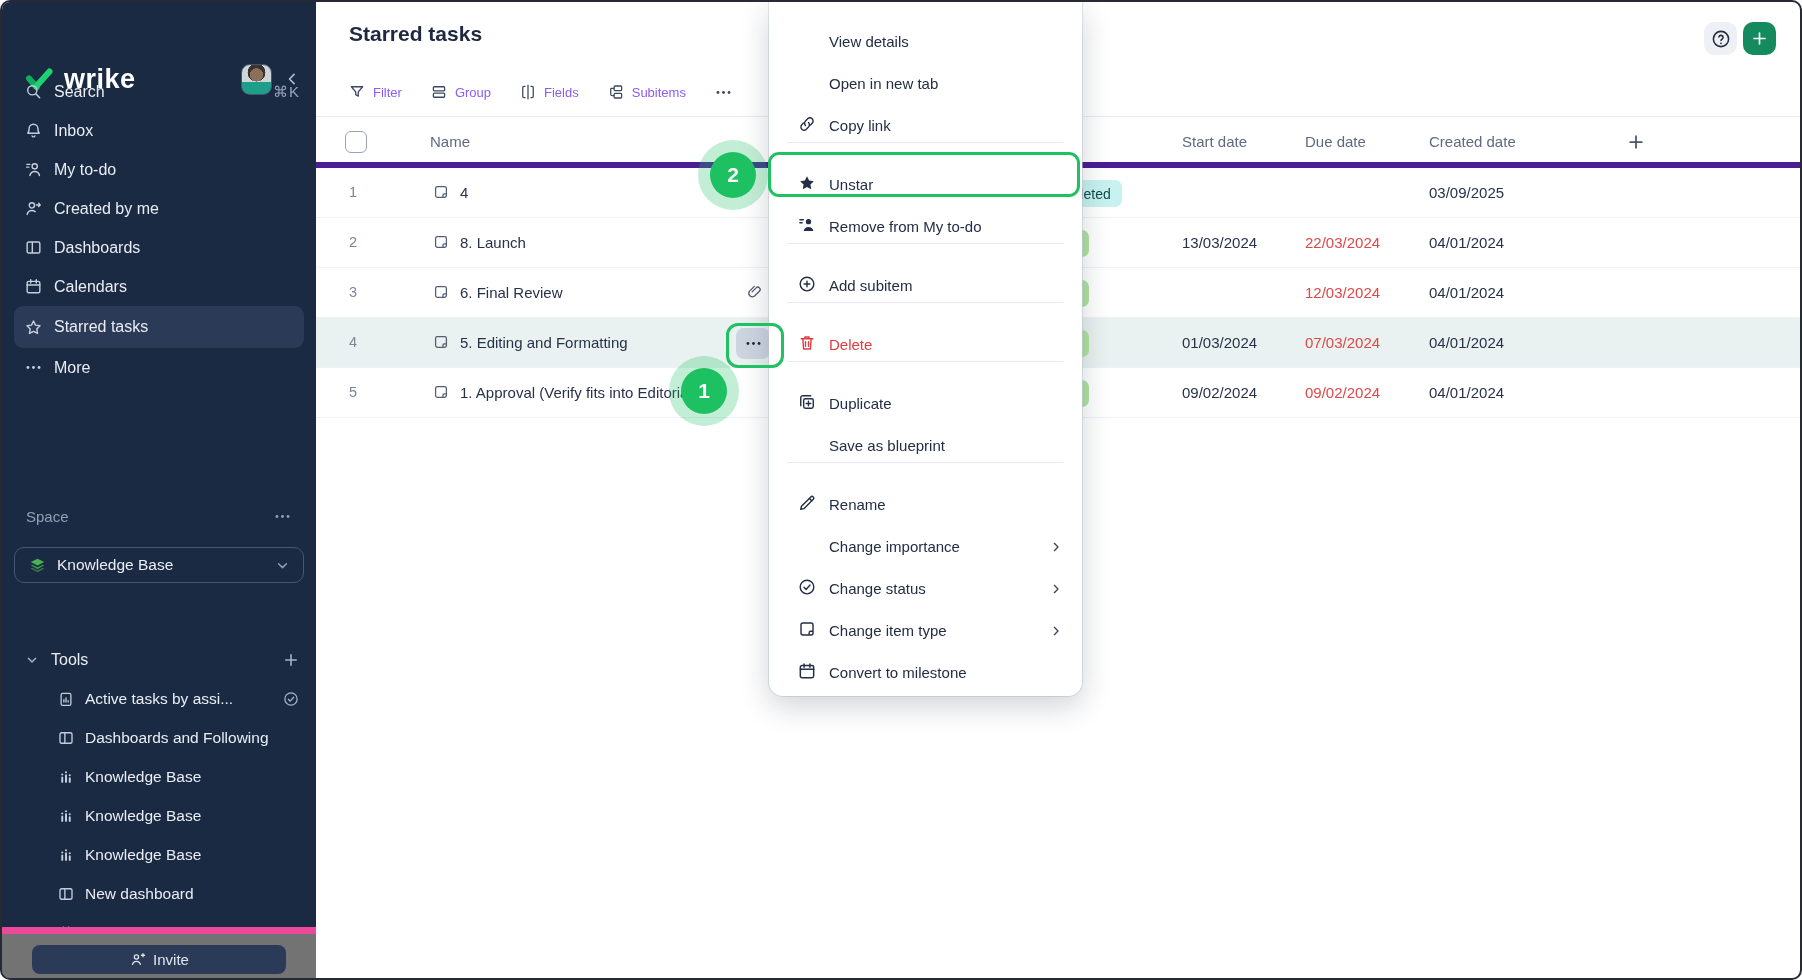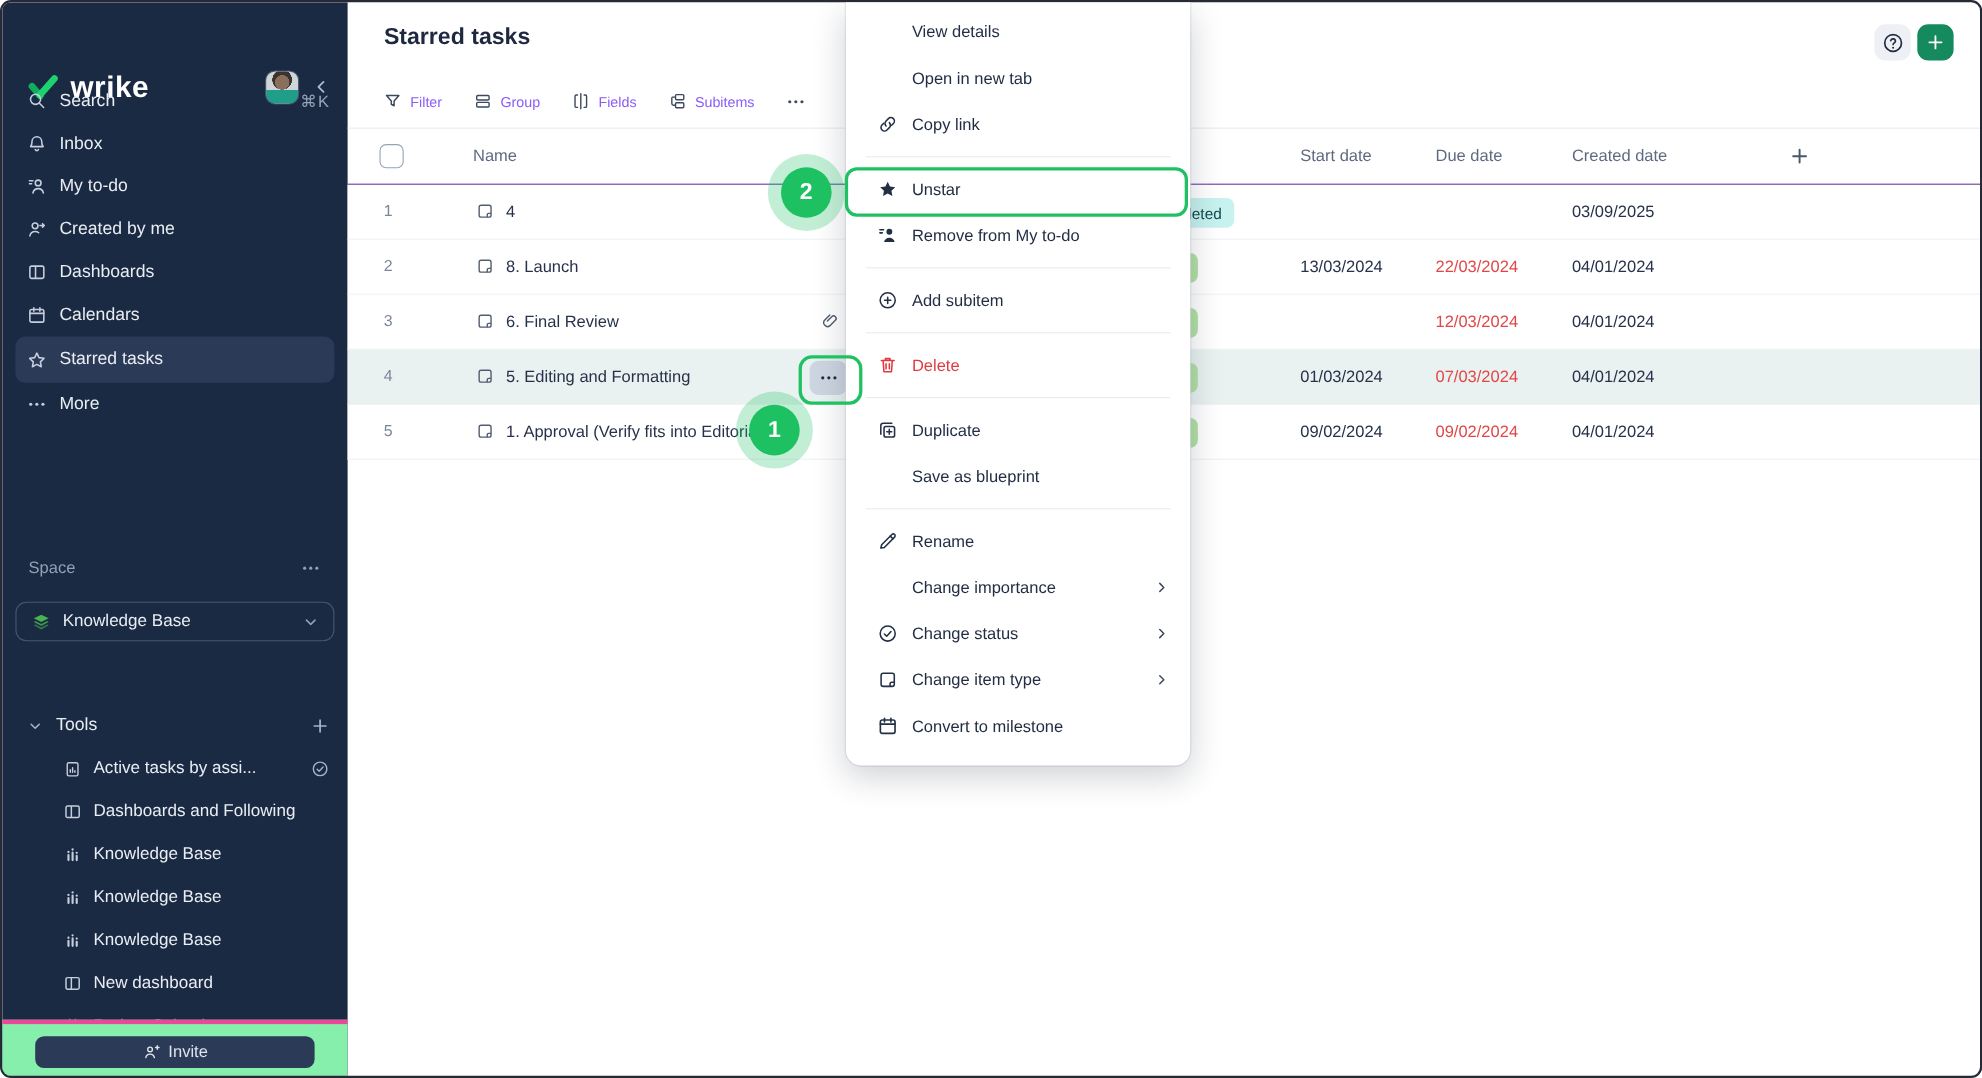--- a/index.html
+++ b/index.html
@@ -36,36 +36,36 @@
   .space-head .i { margin-left:auto; color:#93a0b4; }
   .kb-select { position:absolute; top:545px; left:12px; right:12px; height:36px; border:1px solid #475771; border-radius:10px;
                display:flex; align-items:center; gap:10px; padding:0 12px 0 13px; font-size:15.5px; }
   .kb-select .chev { margin-left:auto; color:#93a0b4; }
   .overview { position:absolute; top:590px; left:0; right:0; }
   .tools-row { position:absolute; top:638px; left:0; right:0; }
   .trail { margin-left:auto; color:#a7b3c6; }
   .tchild { position:absolute; left:0; right:0; height:39px; display:flex; align-items:center; gap:10px; padding:0 16px 0 55px; font-size:15.5px; }
   .tchild .si { color:#c5cedd; }
   .tchild.partial { opacity:.45; }
-  .side-bottom { position:absolute; bottom:0; left:0; right:0; height:51px; background:#86efac; border-top:4px solid #ec4899;margin-top:12px; }
+  .side-bottom { position:absolute; bottom:0; left:0; right:0; height:51px; background:#737373; border-top:7px solid #ec4899;margin-top:12px; }
   .invite-btn { position:absolute; left:30px; right:30px; top:11px; height:29px; background:#2a3a57; border-radius:8px;
                 display:flex; align-items:center; justify-content:center; gap:7px; color:#dfe5ee; font-size:15px; }
 
   
   .page-title { position:absolute; left:347px; top:20px; font-size:21px; font-weight:bold; color:#1e2940; }
   .help-btn { position:absolute; left:1702px; top:20px; width:33px; height:33px; border-radius:10px; background:#eef0f5;
               display:flex; align-items:center; justify-content:center; color:#232e44; }
   .add-btn { position:absolute; left:1741px; top:20px; width:33px; height:33px; border-radius:10px; background:#158a5e;
              display:flex; align-items:center; justify-content:center; color:#fff; }
   .toolbar { position:absolute; left:346px; top:77px; height:26px; display:flex; align-items:center; gap:28px; }
   .tb-item { display:flex; align-items:center; gap:7px; font-size:13px; color:#8b5cf6; }
   .tb-item .i { color:#3c485f; }
   .main-divider { position:absolute; left:314px; right:0; top:114px; height:1px; background:#e8ecf1; }
 
-  .thead { position:absolute; left:314px; right:0; top:115px; height:51px; border-bottom:1px solid #4c1d95; font-size:15px; color:#5e6a80; }
+  .thead { position:absolute; left:314px; right:0; top:115px; height:51px; border-bottom:6px solid #4c1d95; font-size:15px; color:#5e6a80; }
   .checkbox { position:absolute; left:29px; top:14px; width:22px; height:22px; border:1.5px solid #97a3b6; border-radius:6px; background:#fff; }
   .th { position:absolute; top:16px; }
   .th-name { left:114px; } .th-start { left:866px; } .th-due { left:989px; } .th-created { left:1113px; }
   .th-add { left:1310px; top:15px; color:#4a5568; }
 
   .trow { position:absolute; left:314px; right:0; height:50px; border-bottom:1px solid #eef1f5; background:#fff; font-size:15px; color:#27324a; }
   .trow.sel { background:#e9f2f0; }
   .rnum { position:absolute; left:24px; top:16px; width:26px; text-align:center; color:#7a8699; font-size:14.5px; }
   .ricon { position:absolute; left:116px; top:15px; color:#525d72; }
   .rname { position:absolute; left:144px; top:16px; white-space:nowrap; }
@@ -75,21 +75,21 @@
   .pill { position:absolute; top:12px; height:27px; border-radius:7px; display:flex; align-items:center; }
   .pill.completed { left:716px; padding:0 11px; background:#c7f2ef; color:#124a4e; font-size:14px; }
   .pill.green { left:706px; width:67px; background:#b2e1a4; }
   .rstart { position:absolute; left:866px; top:16px; } .rdue { position:absolute; left:989px; top:16px; color:#e14747; }
   .rcreated { position:absolute; left:1113px; top:16px; }
 
   
   .menu { position:absolute; left:767px; top:0; width:313px; height:694px; background:#fff; z-index:20;
           border-radius:0 0 14px 14px; box-shadow:0 10px 30px rgba(20,30,50,.20), 0 0 0 1px rgba(210,216,226,.55);
           padding-top:6px; }
-  .mi { height:42px; display:flex; align-items:center; padding:0 18px 0 28px; font-size:15px; color:#222e44; }
+  .mi { height:42px; display:flex; align-items:flex-end; padding:0 18px 0 28px; font-size:15px; color:#222e44; }
   .mi .micon { width:21px; height:21px; margin-right:11px; color:#232f45; display:flex; align-items:center; }
   .mi.danger, .mi.danger .micon { color:#df3b41; }
   .mi .subarrow { margin-left:auto; color:#3c4658; }
   .mdiv { height:1px; background:#e6eaef; margin:8px 18px; }
 
   
   .ann-box { position:absolute; border:3.5px solid #1fc163; border-radius:11px; z-index:40; pointer-events:none; }
   .ann-unstar { left:766px; top:150px; width:312px; height:45px; }
   .ann-dots { left:724px; top:321px; width:58px; height:45px; border-radius:12px; }
   .badge { position:absolute; width:70px; height:70px; border-radius:50%; background:rgba(31,193,99,.27);

